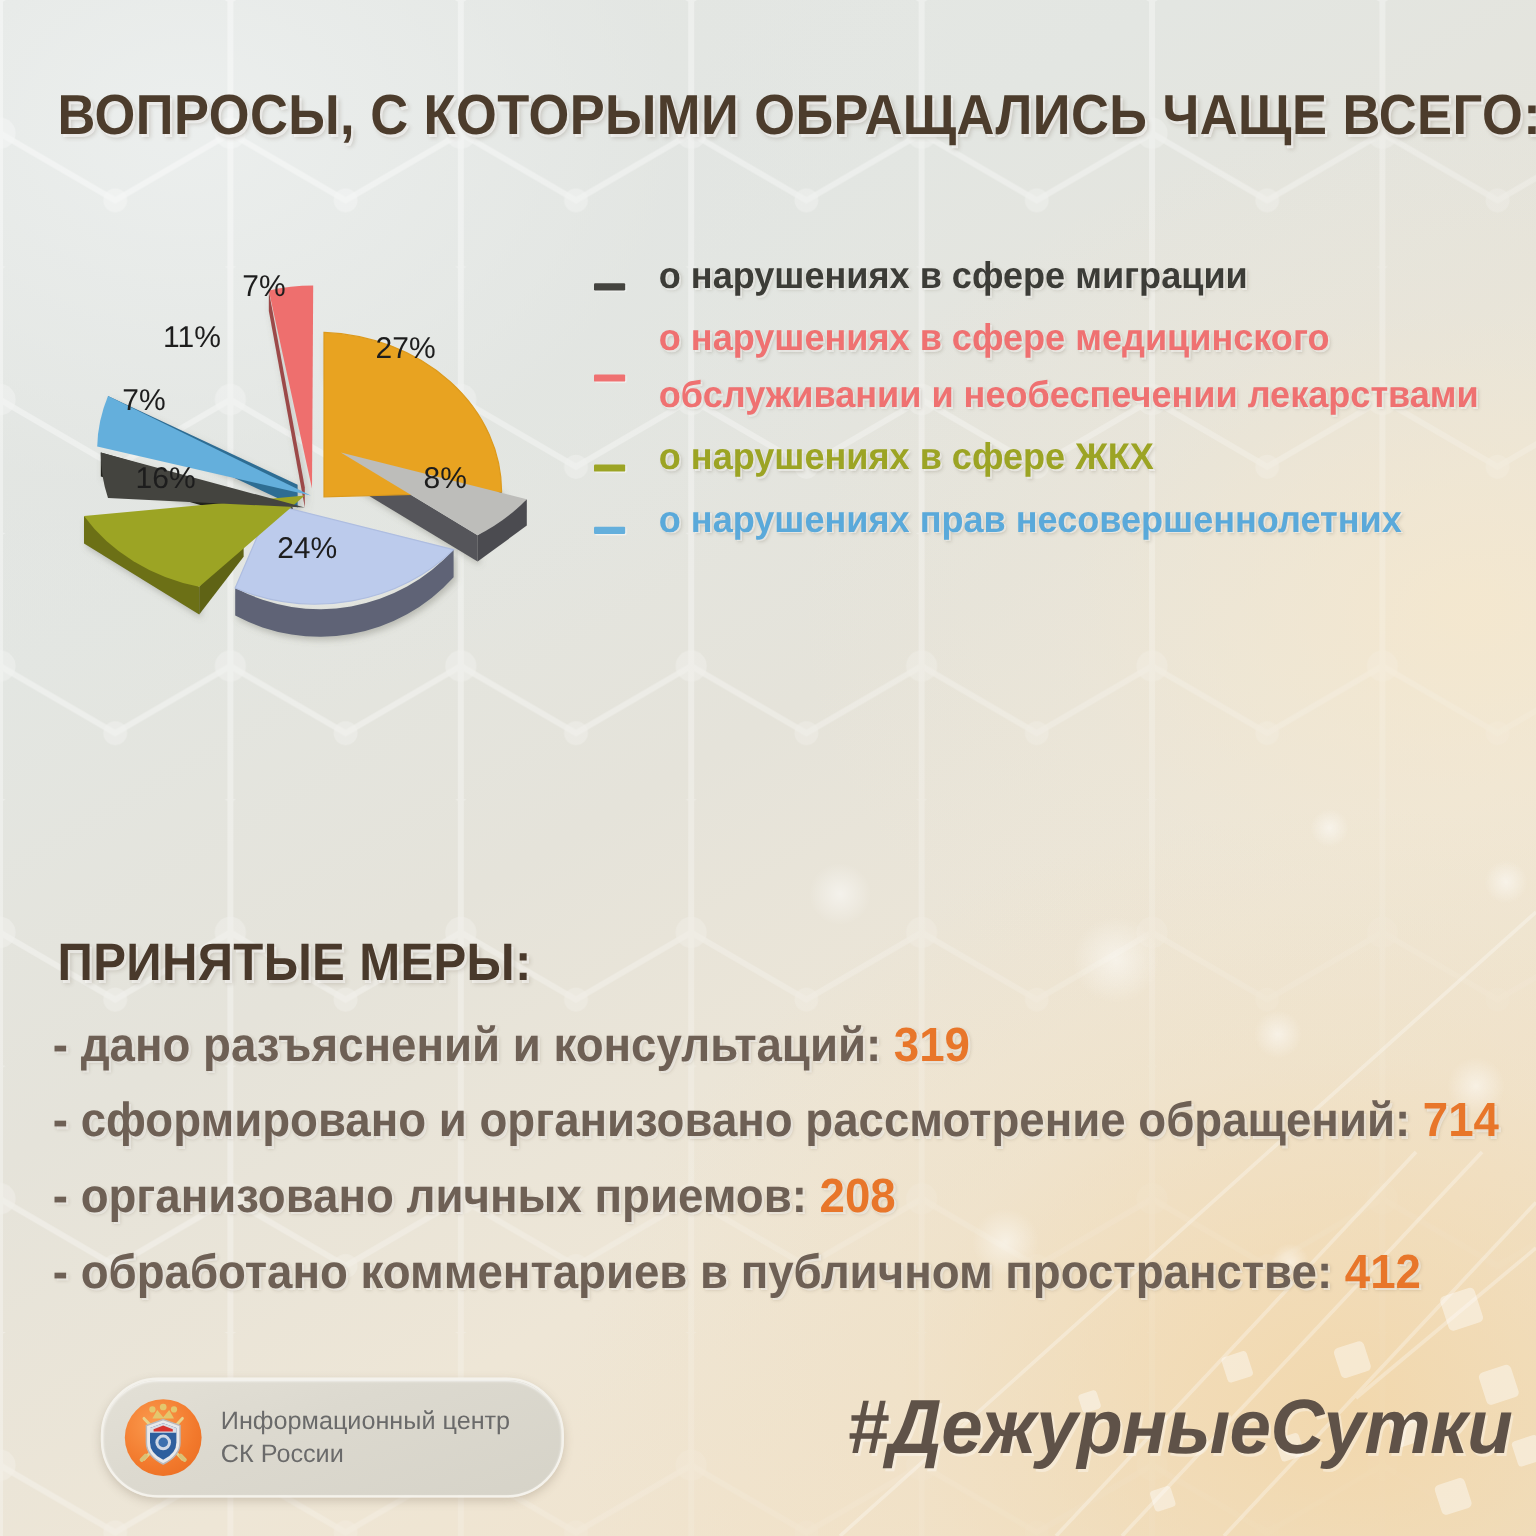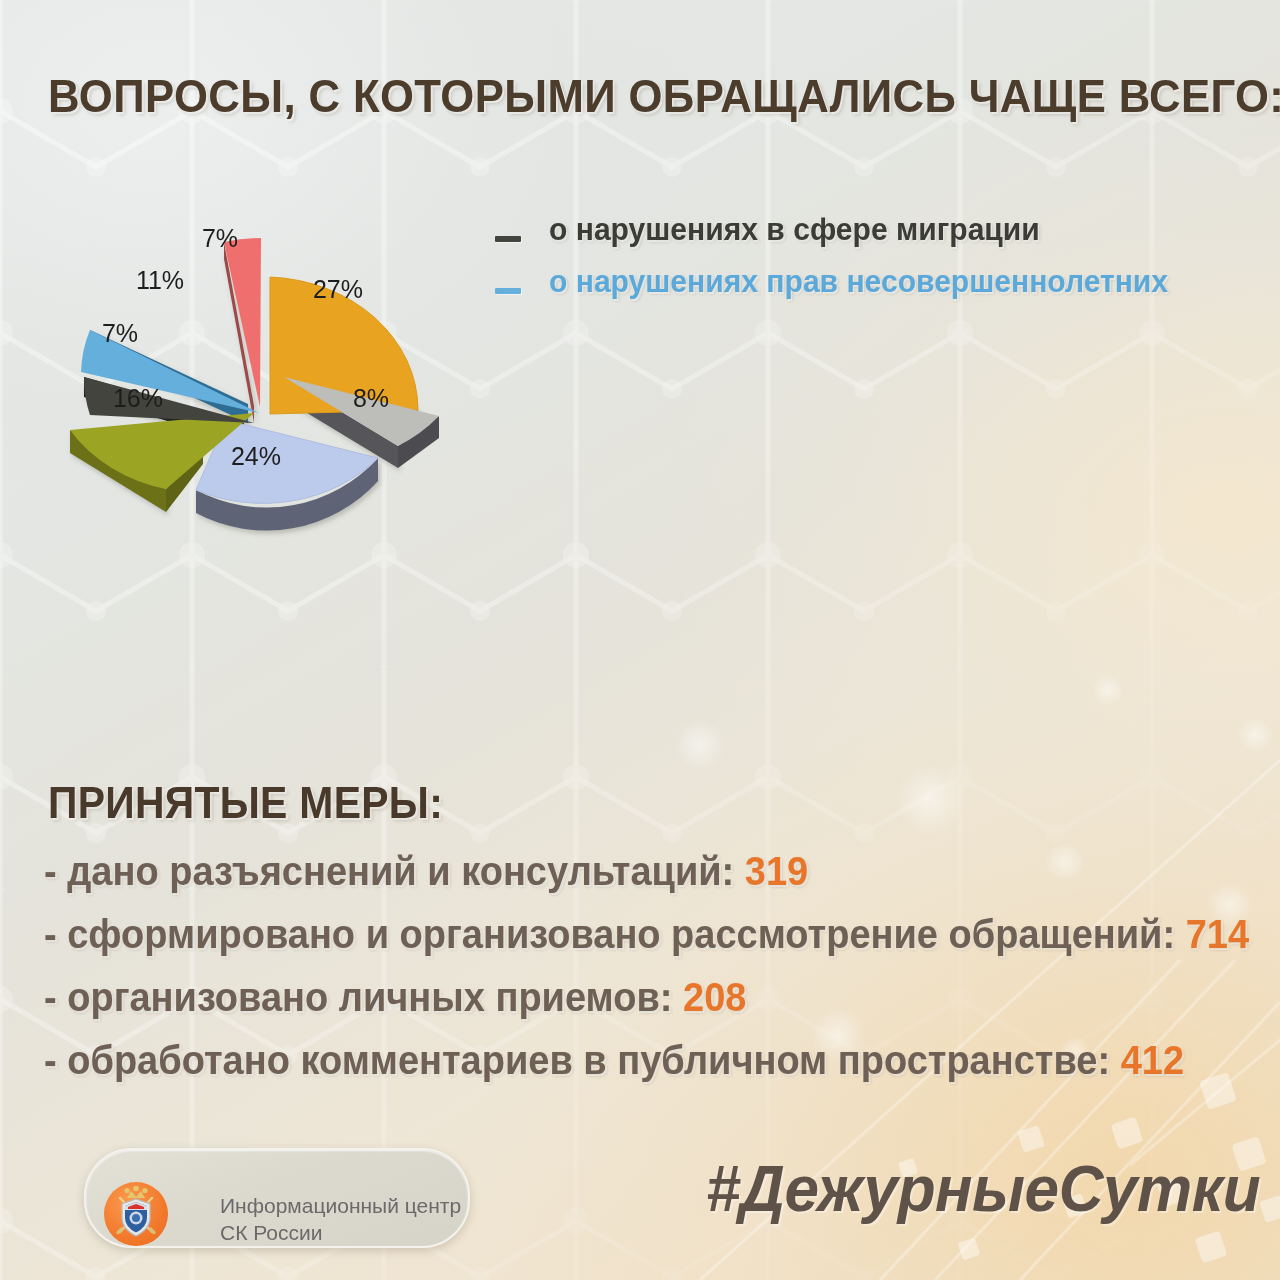--- a/index.html
+++ b/index.html
@@ -61,21 +61,21 @@
     white-space:nowrap;
   }
   .m-num{color:#e8762a;}
   
   .logo-badge{
     position:absolute;left:84px;top:1148px;width:382px;height:96px;
     border-radius:48px;
     background:linear-gradient(160deg,#e3e0d6 0%,#dcd9cf 40%,#d6d3c8 100%);
     border:2px solid #f4f2ec;
     box-shadow:0 3px 8px rgba(110,95,75,.25), inset 0 1px 2px rgba(255,255,255,.8);
-    display:flex;align-items:flex-end;gap:36px;
+    display:flex;align-items:center;
   }
   .logo-emblem{
     flex:0 0 auto;width:64px;height:64px;border-radius:50%;margin-left:18px;
     background:radial-gradient(circle at 38% 32%,#fb9a4e 0%,#f2792c 60%,#e8691f 100%);
     position:relative;
   }
   .logo-text{
     margin-left:16px;
     font-family:"Liberation Sans",sans-serif;font-size:21px;line-height:27px;
     color:#6a6a6a;font-weight:normal;
@@ -213,20 +213,28 @@
       </g>
     </svg>
   </div>
 
   <div class="legend">
     <div class="leg-row">
       <span class="leg-dash" style="background:#44443f" style-color="#44443f"></span>
       <span class="leg-text" style="color:#3c3c37">о нарушениях в сфере миграции</span>
     </div>
     <div class="leg-row">
+      <span class="leg-dash" style="background:#ef7171"></span>
+      <span class="leg-text" style="color:#ef7171">о нарушениях в сфере медицинского обслуживании и необеспечении лекарствами</span>
+    </div>
+    <div class="leg-row">
+      <span class="leg-dash" style="background:#9ca424"></span>
+      <span class="leg-text" style="color:#9ca424">о нарушениях в сфере ЖКХ</span>
+    </div>
+    <div class="leg-row">
       <span class="leg-dash" style="background:#64afdc"></span>
       <span class="leg-text" style="color:#5aa9da">о нарушениях прав несовершеннолетних</span>
     </div>
   </div>
 
   <div class="measures-title">ПРИНЯТЫЕ МЕРЫ:</div>
   <div class="measures">
     <div class="m-row">
       <span>- дано разъяснений и консультаций:</span>
       <span class="m-num">319</span>

